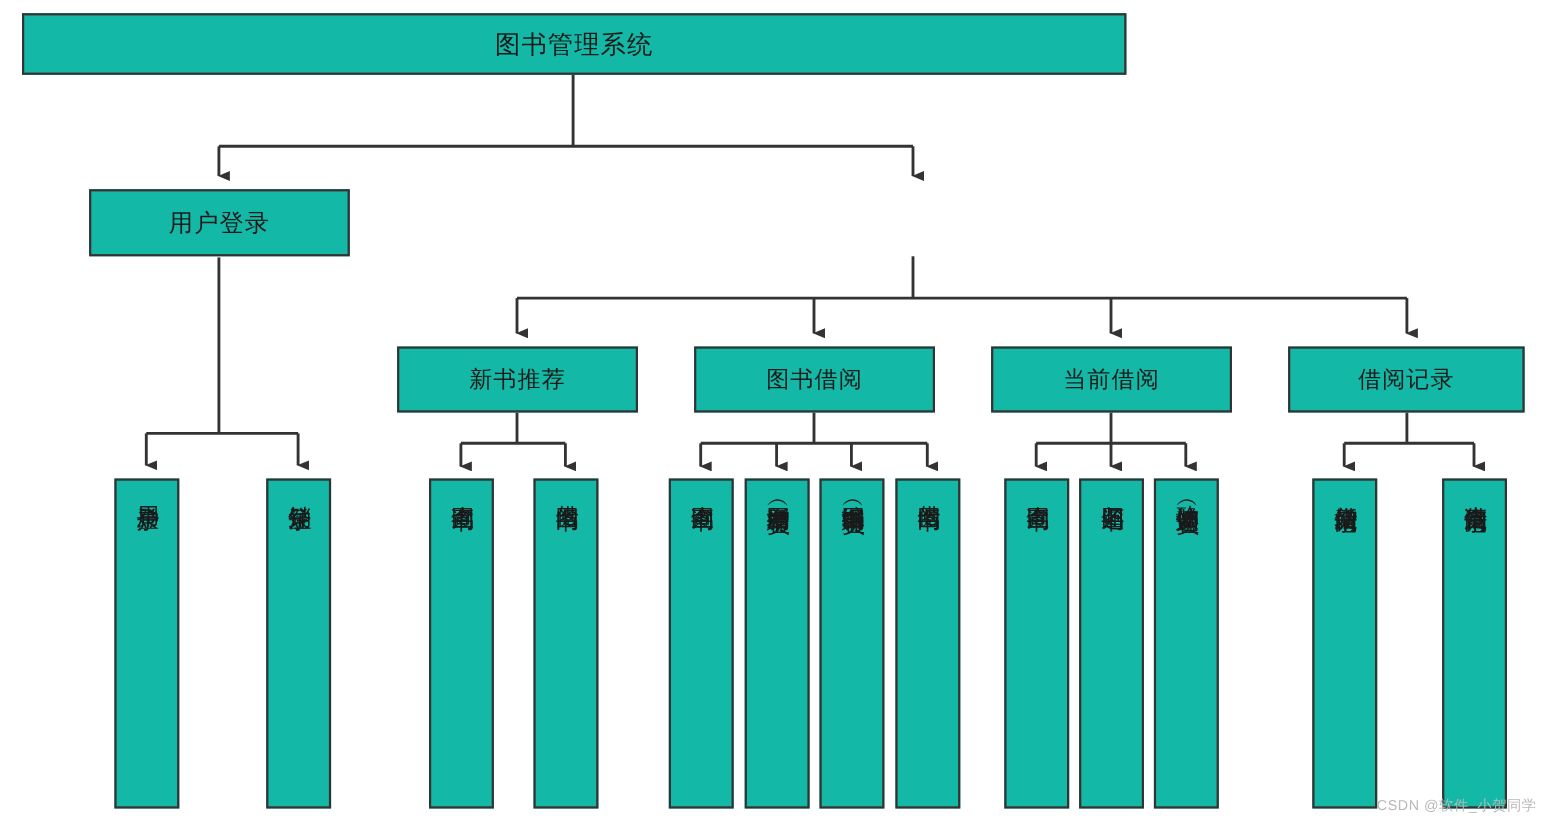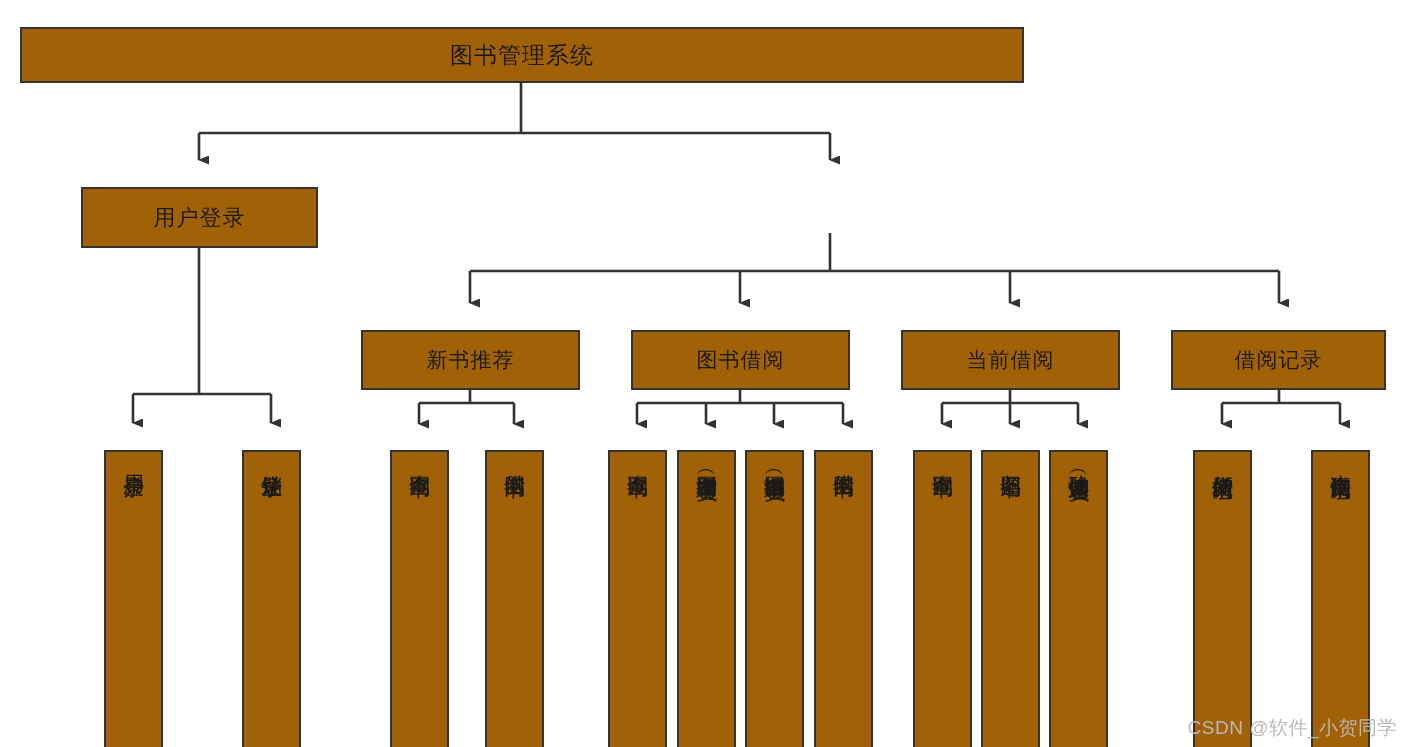--- a/index.html
+++ b/index.html
@@ -21,28 +21,27 @@
     position: absolute;
     left: 0;
     top: 0;
     width: 1405px;
     height: 747px;
     pointer-events: none;
   }
   .node {
     position: absolute;
     box-sizing: border-box;
-    background: #a16207;
+    background: #14b8a6;
     border: 2px solid #333333;
     display: flex;
     align-items: center;
     justify-content: center;
     color: #1a1a1a;
     z-index: 2;
-    margin-top: 15px;
   }
   .node.root {
     font-size: 23px;
   }
   .node.lvl1 {
     font-size: 22px;
   }
   .node.lvl2 {
     font-size: 21px;
   }
@@ -60,21 +59,21 @@
     white-space: nowrap;
   }
   .hlabel {
     white-space: nowrap;
     letter-spacing: 1px;
   }
   #watermark {
     position: absolute;
     right: 8px;
     bottom: 6px;
-    font-size: 19px;
+    font-size: 13px;
     color: #b9b9b9;
     letter-spacing: 0.5px;
     z-index: 5;
     white-space: nowrap;
   }
 </style>
 </head>
 <body>
 
 <div id="stage">

